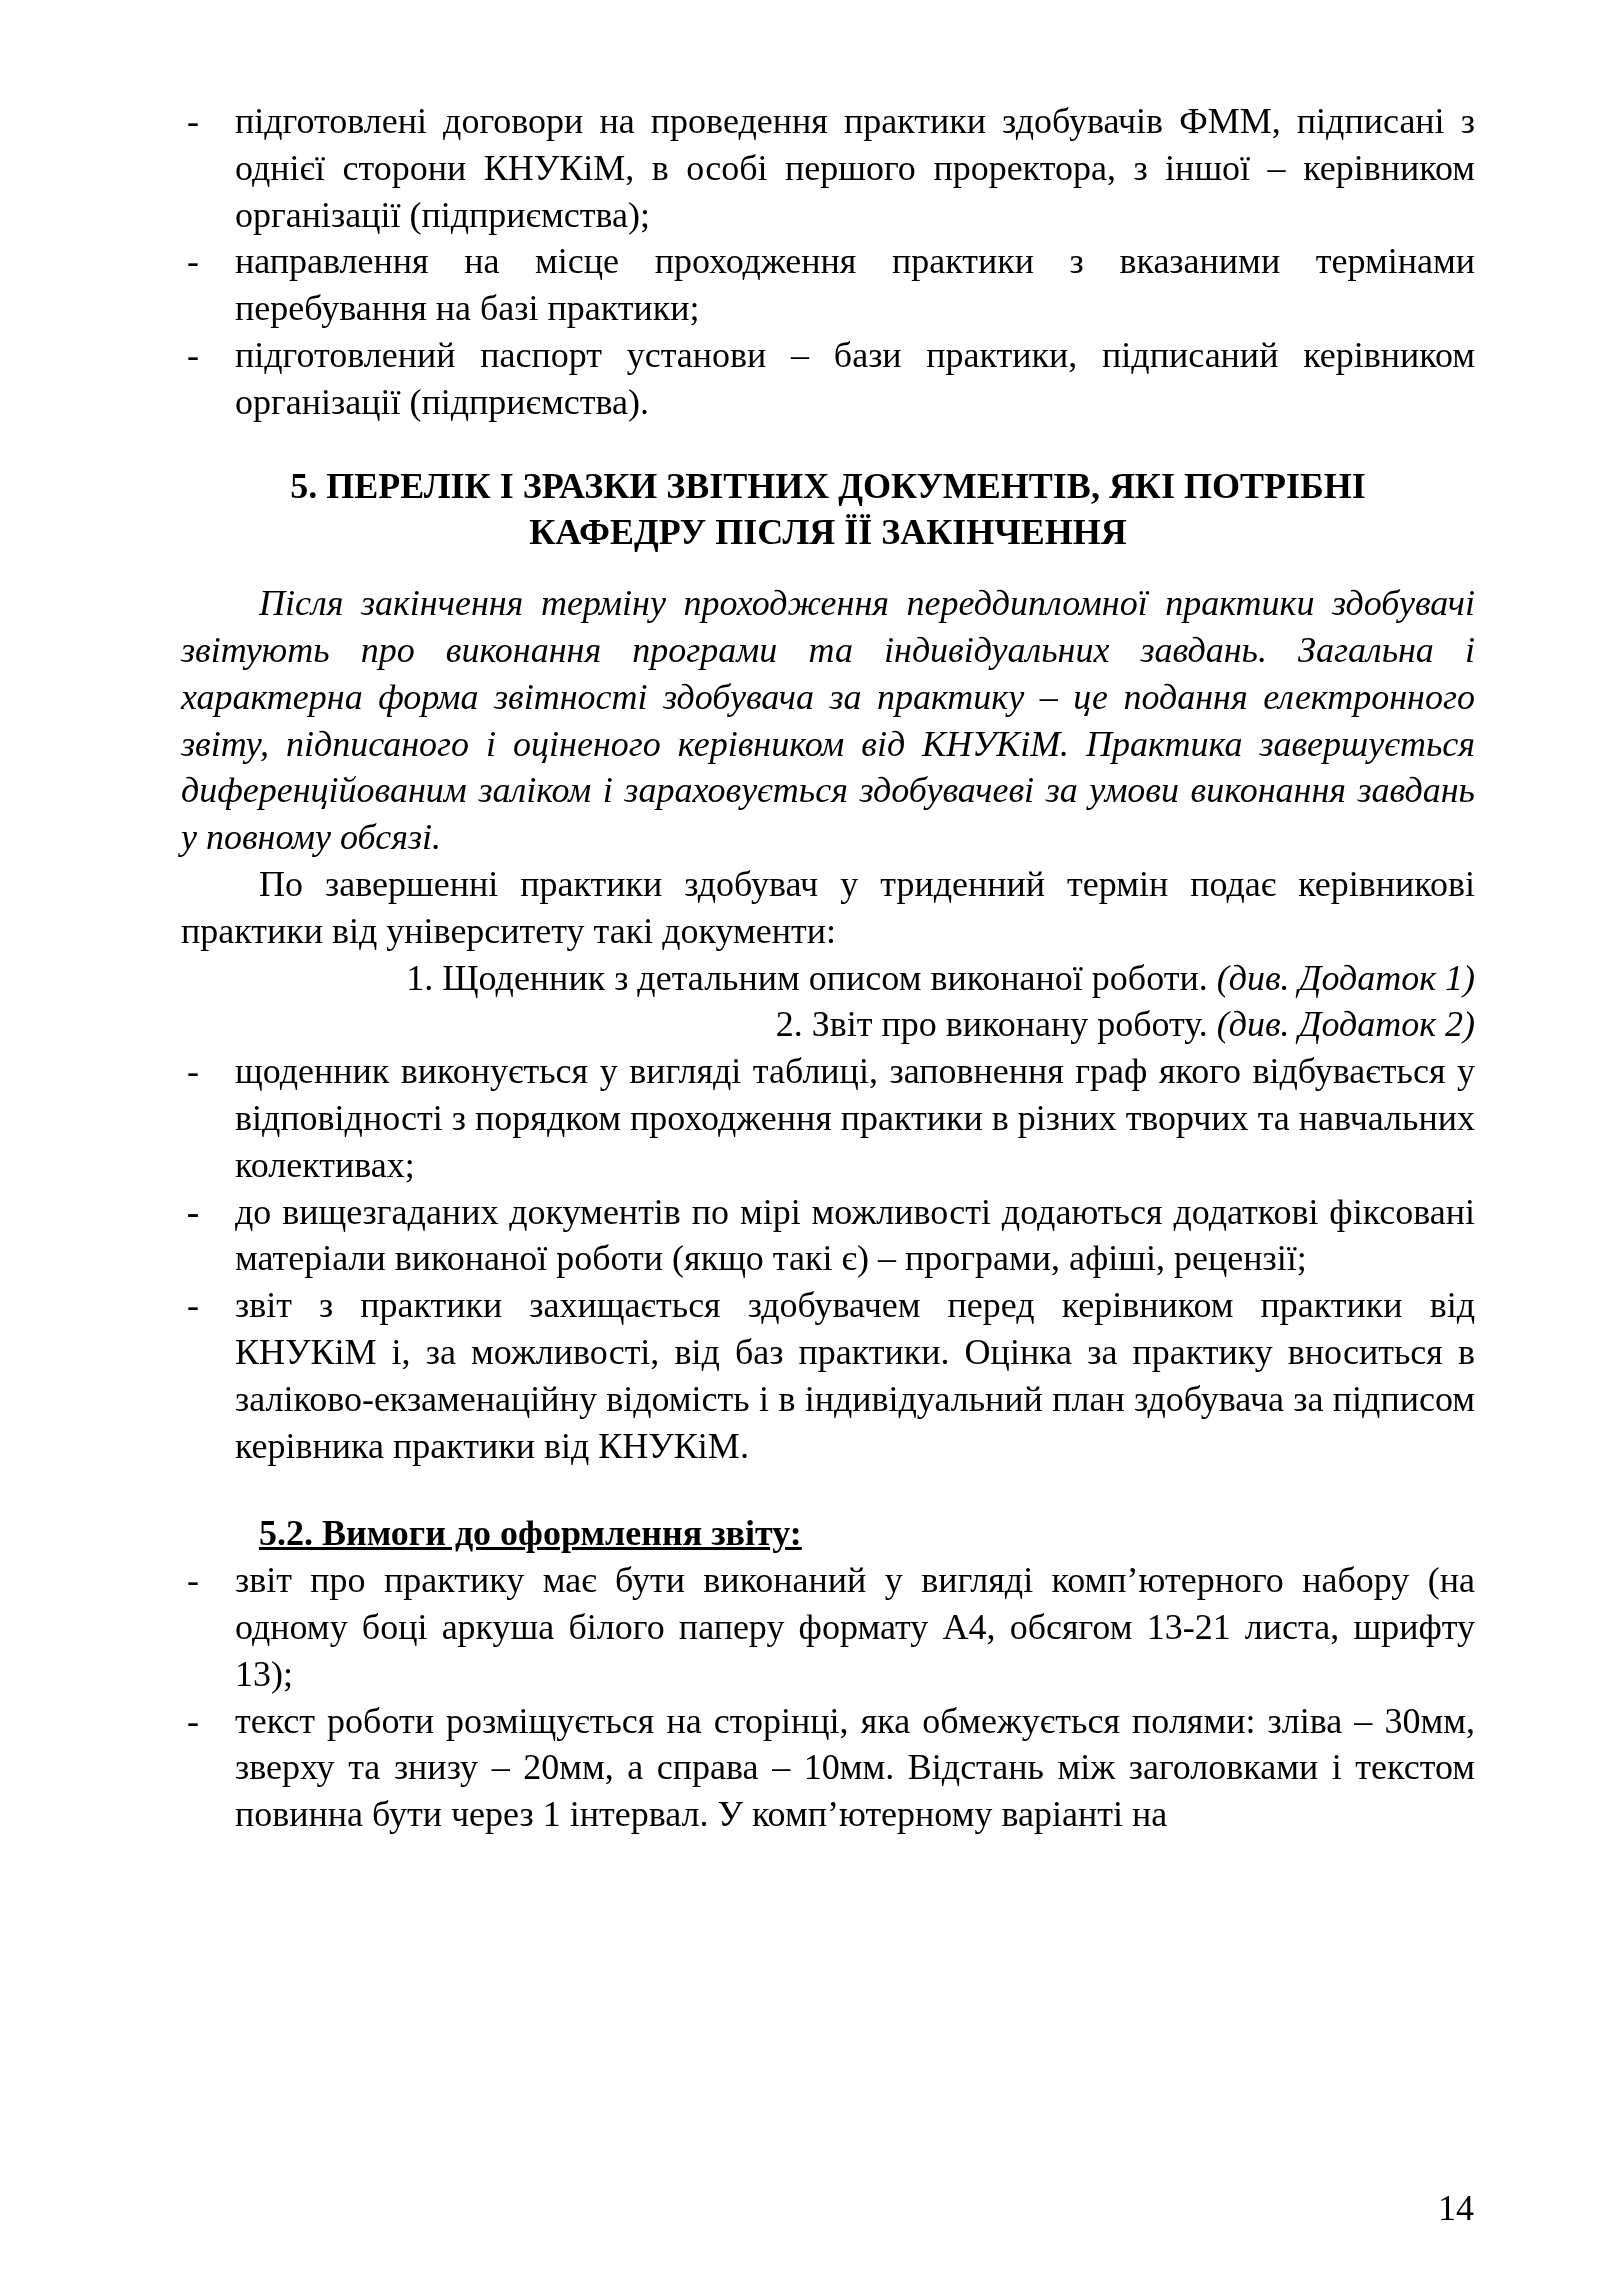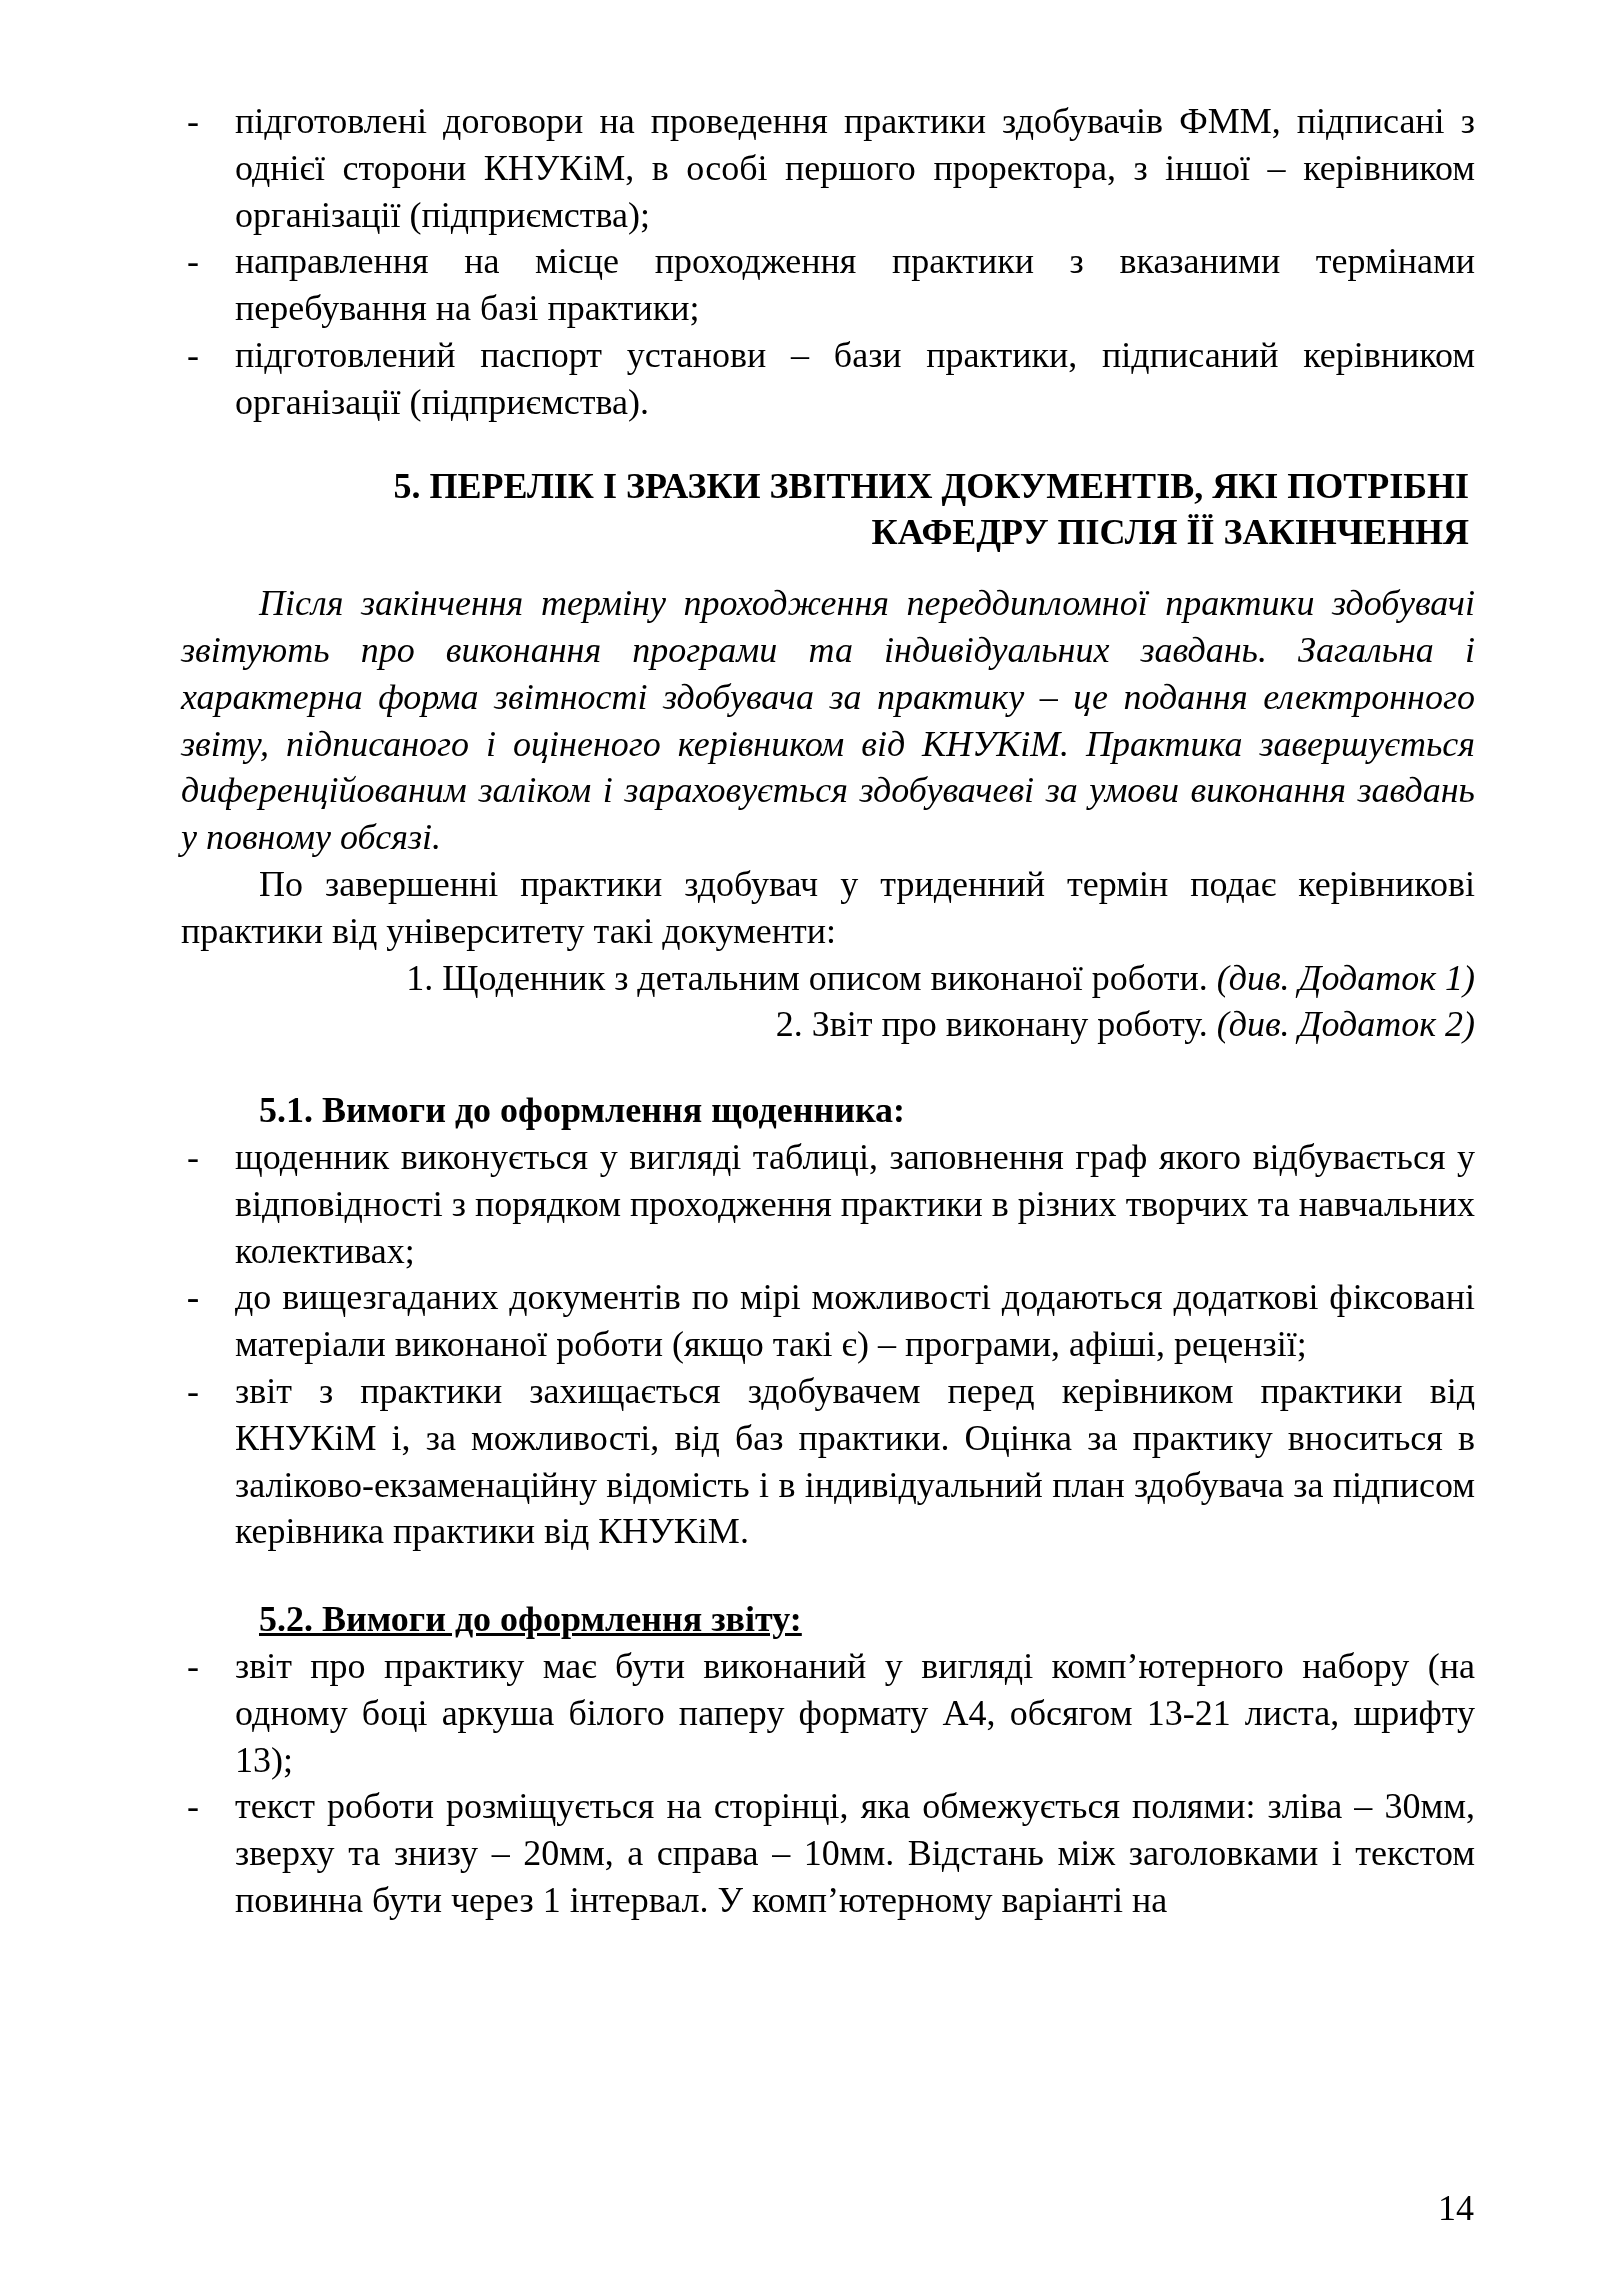--- a/index.html
+++ b/index.html
@@ -43,21 +43,21 @@
   }
   ul.dash-list > li .dash {
     position: absolute;
     left: 5.9px;
     top: 0;
   }
 
   
   .section-heading {
     font-weight: bold;
-    text-align: right;
+    text-align: center;
     text-transform: none;
     font-size: 36px;
     line-height: 1.30;
     margin: 37px 0 0 0;
     padding: 0 5.9px;
   }
   .section-heading .hl {
     display: block;
   }
 
@@ -123,21 +123,20 @@
       <span class="hl">5. ПЕРЕЛІК І ЗРАЗКИ ЗВІТНИХ ДОКУМЕНТІВ, ЯКІ ПОТРІБНІ</span>
       <span class="hl">КАФЕДРУ ПІСЛЯ ЇЇ ЗАКІНЧЕННЯ</span>
     </div>
 
     <p class="body-par first">Після закінчення терміну проходження переддипломної практики здобувачі звітують про виконання програми та індивідуальних завдань. Загальна і характерна форма звітності здобувача за практику – це подання електронного звіту, підписаного і оціненого керівником від КНУКіМ. Практика завершується диференційованим заліком і зараховується здобувачеві за умови виконання завдань у повному обсязі.</p>
     <p class="body-par">По завершенні практики здобувач у триденний термін подає керівникові практики від університету такі документи:</p>
 
     <p class="num-item"><span>1. Щоденник з детальним описом виконаної роботи.</span> <span class="ital">(див. Додаток 1)</span></p>
     <p class="num-item"><span>2. Звіт про виконану роботу.</span> <span class="ital">(див. Додаток 2)</span></p>
 
-    <p class="sub-heading">5.1. Вимоги до оформлення щоденника:</p>
     <ul class="dash-list">
       <li>
         <span class="dash">-</span><span>щоденник виконується у вигляді таблиці, заповнення граф якого відбувається у відповідності з порядком проходження практики в різних творчих та навчальних колективах;</span>
       </li>
       <li>
         <span class="dash">-</span>
       </li>
       <li>
         <span class="dash">-</span><span>до вищезгаданих документів по мірі можливості додаються додаткові фіксовані матеріали виконаної роботи (якщо такі є) – програми, афіші, рецензії;</span>
       </li>

